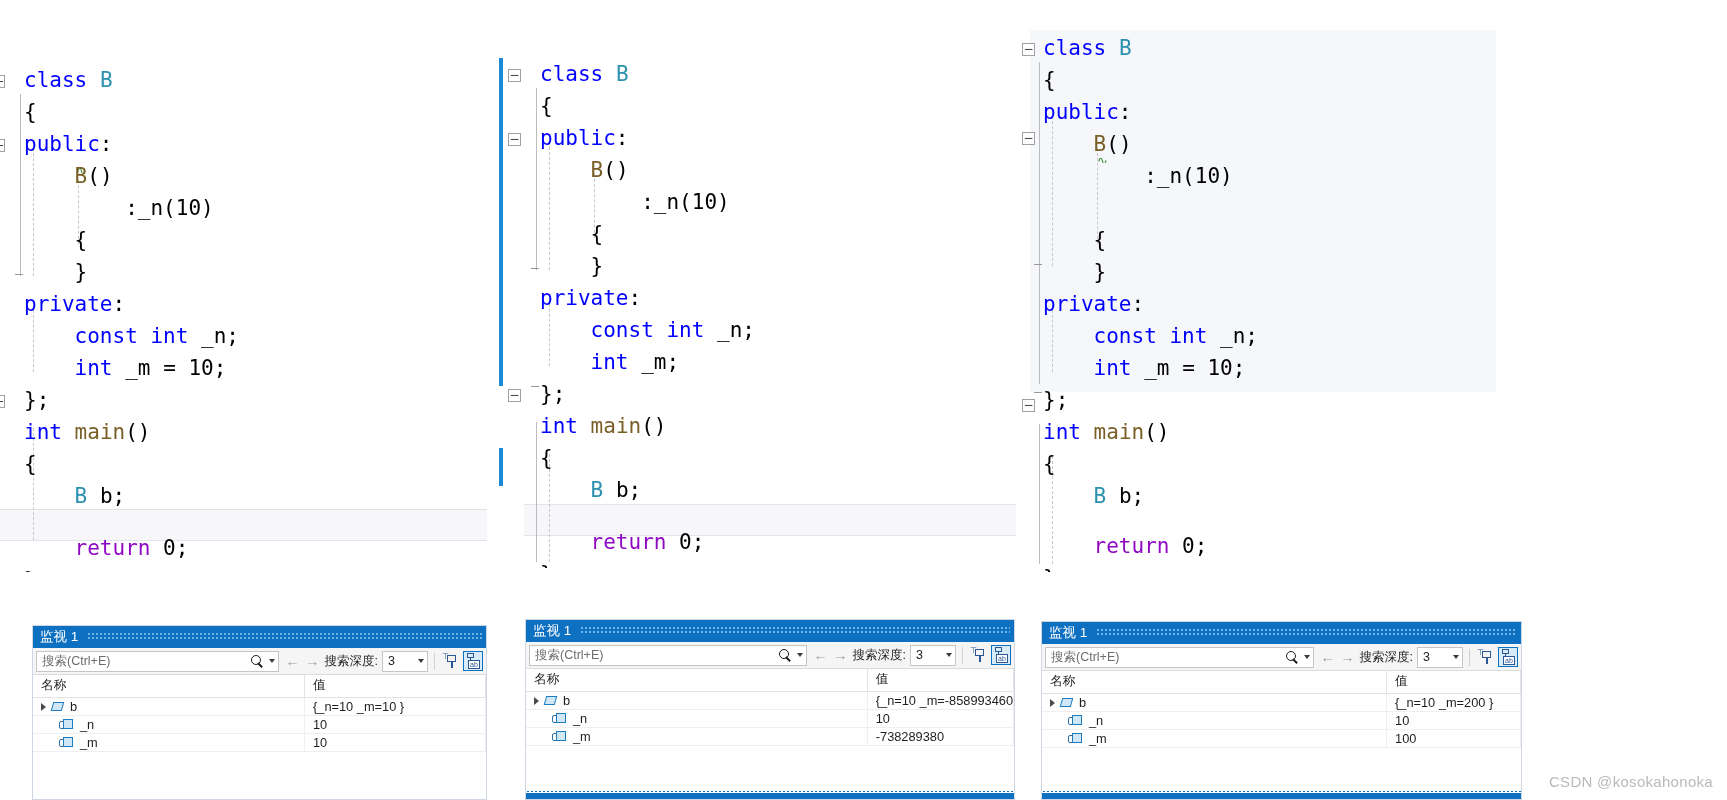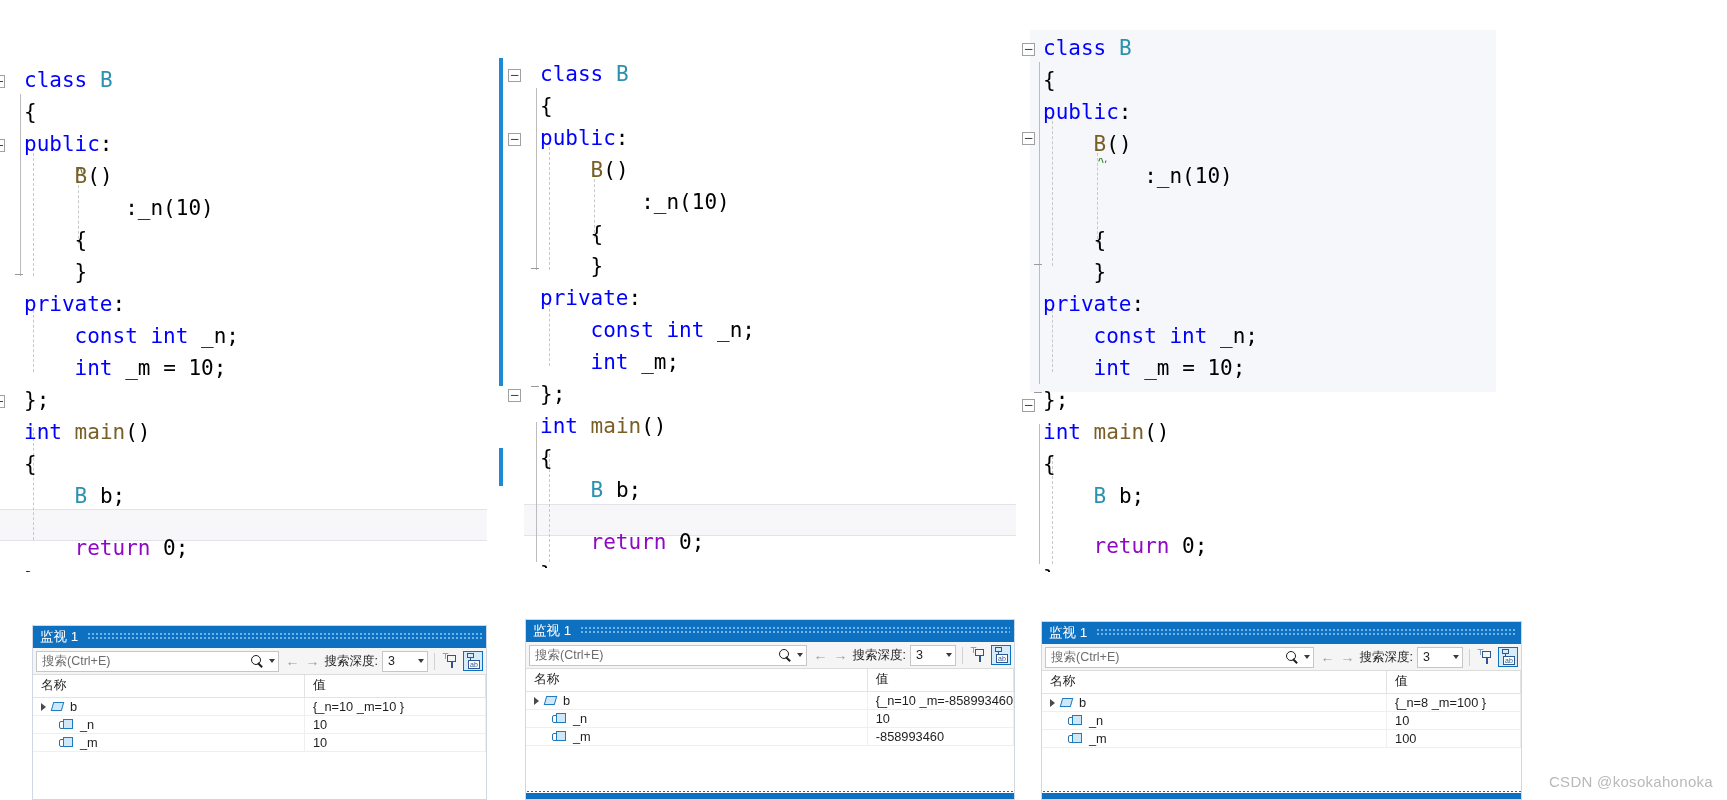--- a/index.html
+++ b/index.html
@@ -594,21 +594,21 @@
           <tr>
             <td class="indent1">
               <span class="name-cell">
                 <span class="field-ico">
                     <span class="lk"></span>
                     <span class="bx"></span>
                   </span>
                 <span>_m</span>
               </span>
             </td>
-            <td>-858993460</td>
+            <td>-738289380</td>
           </tr>
         </tbody>
       </table>
       <div class="watch-dotted"></div>
       <div class="watch-bottom-accent"></div>
     </div>
   </div>
 
   <div class="panel" style="left:1022px; top:0px; width:705px; height:800px;">
 
@@ -730,21 +730,21 @@
           <tr>
             <td>
               <span class="name-cell">
                 <span class="tri"></span>
                 <span class="obj-ico">
                     <span class="cube"></span>
                   </span>
                 <span>b</span>
               </span>
             </td>
-            <td>{_n=8 _m=100 }</td>
+            <td>{_n=10 _m=200 }</td>
           </tr>
           <tr>
             <td class="indent1">
               <span class="name-cell">
                 <span class="field-ico">
                     <span class="lk"></span>
                     <span class="bx"></span>
                   </span>
                 <span>_n</span>
               </span>

